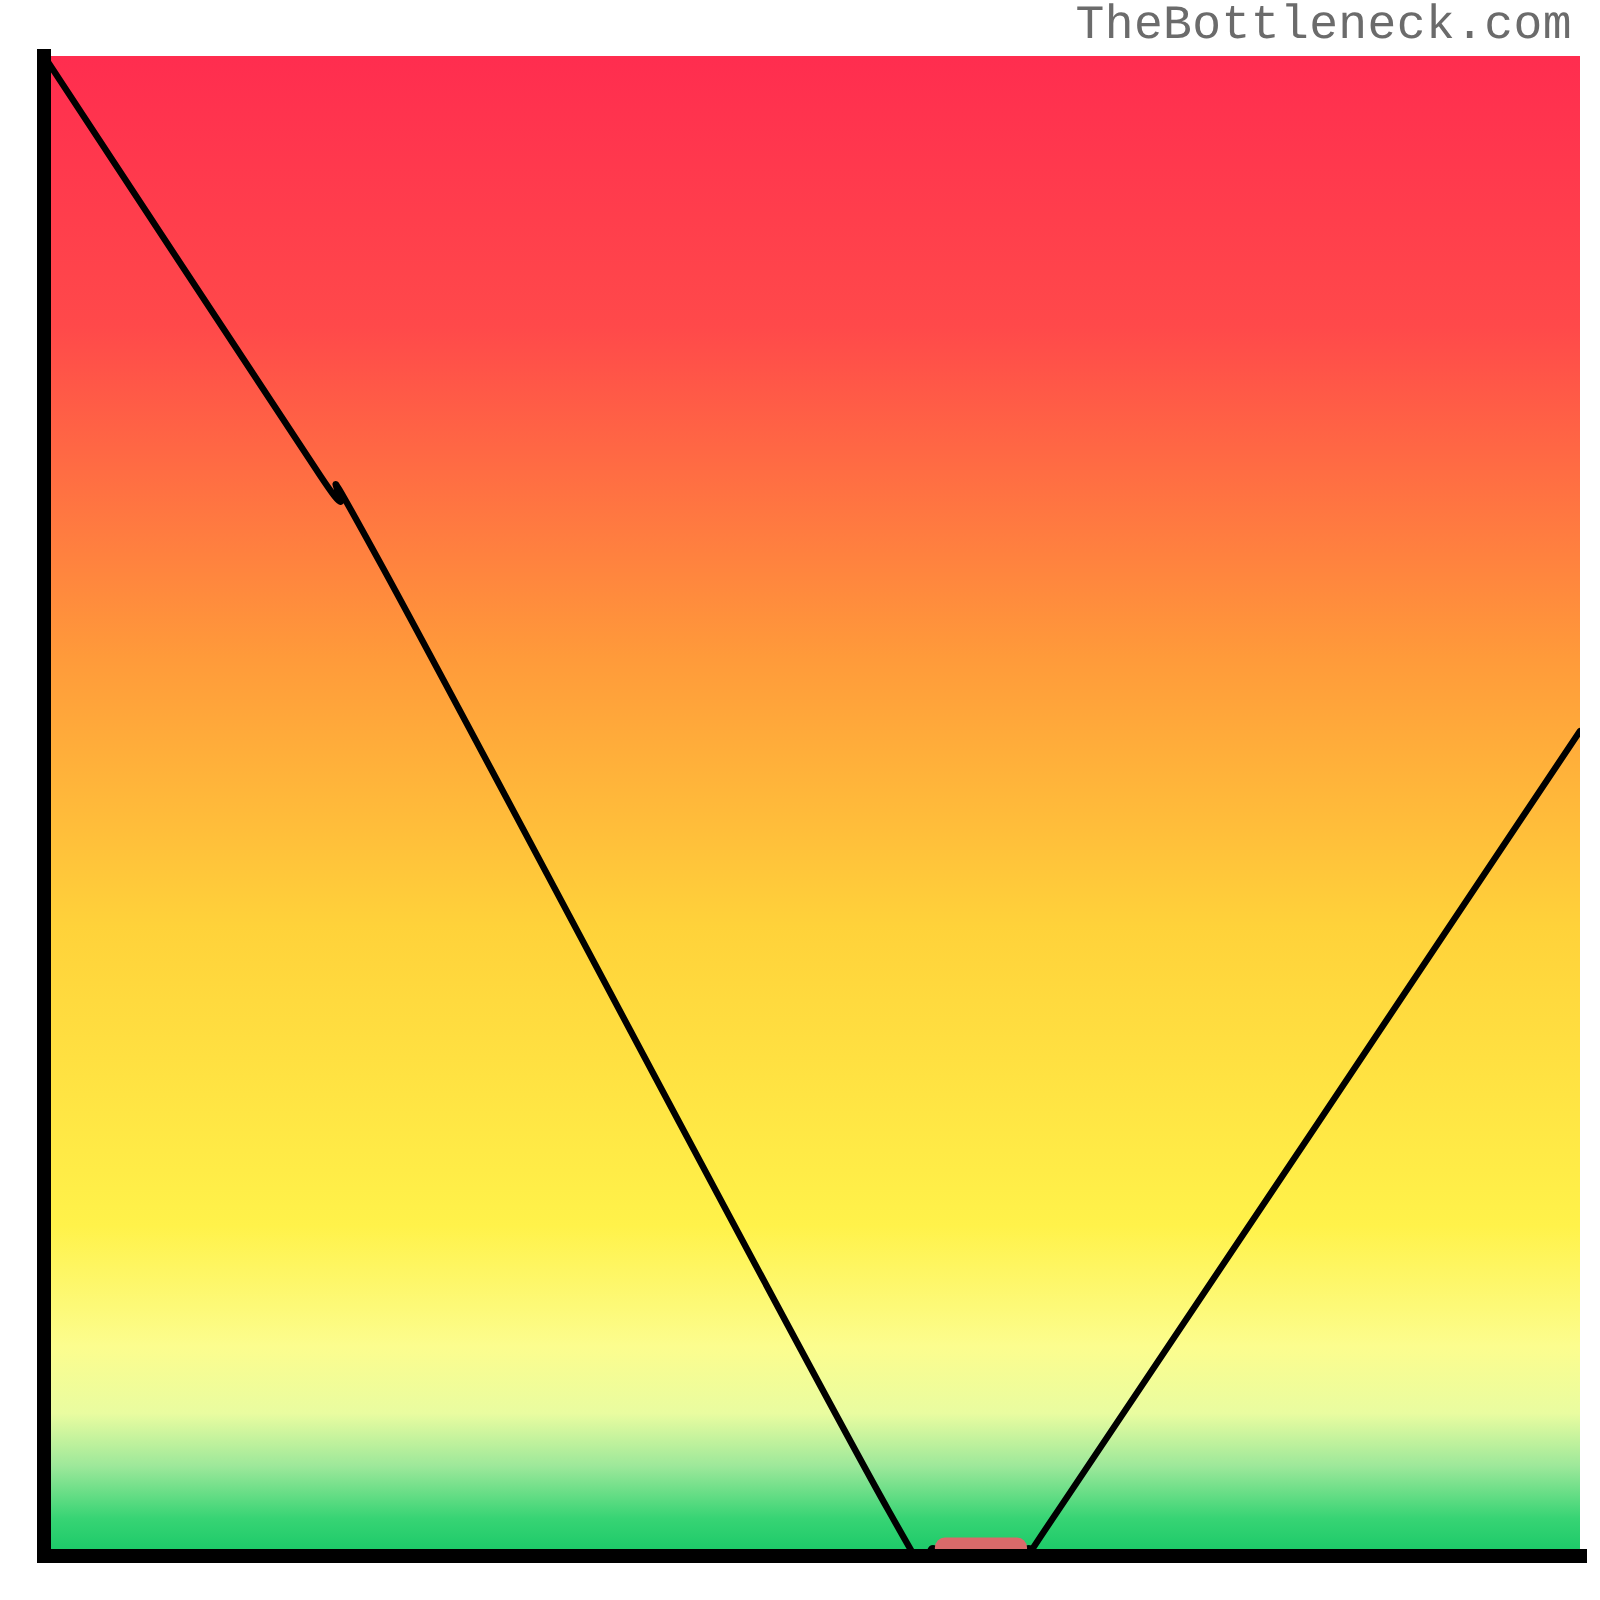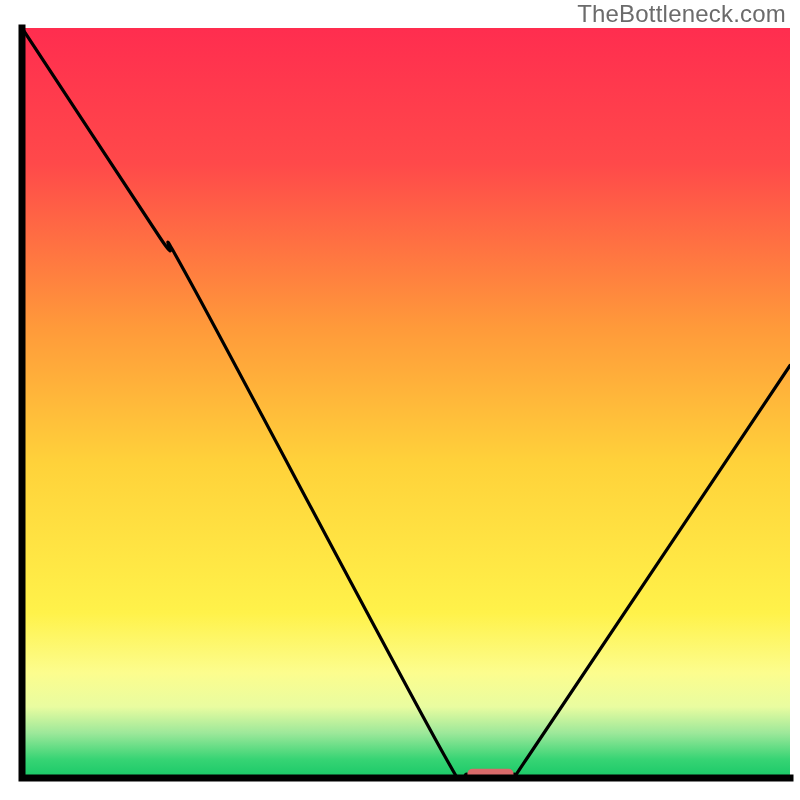--- a/index.html
+++ b/index.html
@@ -8,20 +8,21 @@
     width: 800px;
     height: 800px;
     background: #ffffff;
     font-family: Arial, Helvetica, sans-serif;
   }
   .container {
     position: relative;
     width: 800px;
     height: 604px;
     box-sizing: border-box;
+    font-family: Liberation Mono, monospace;
   }
   .watermark {
     position: absolute;
     top: 0px;
     right: 14px;
     font-size: 24px;
     color: #6b6b6b;
     letter-spacing: 0.2px;
     z-index: 5;
   }

